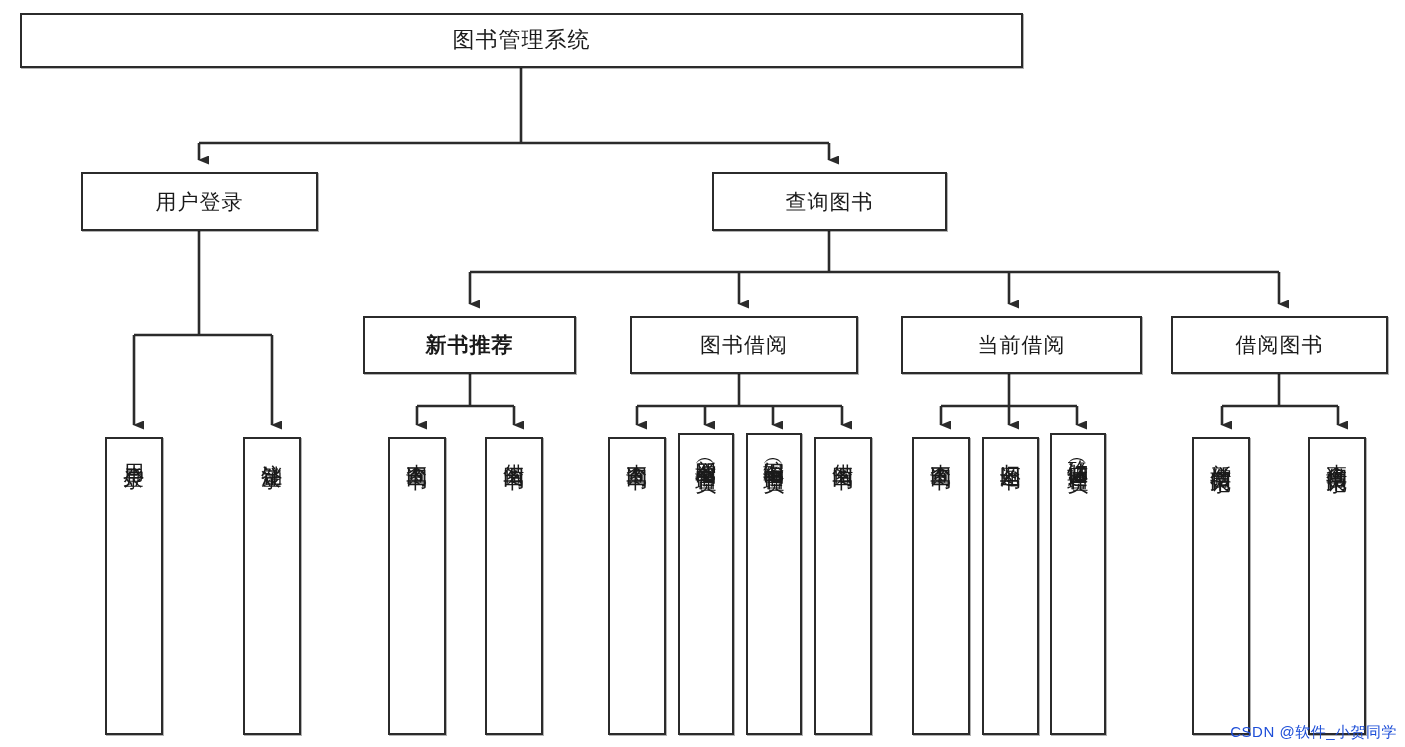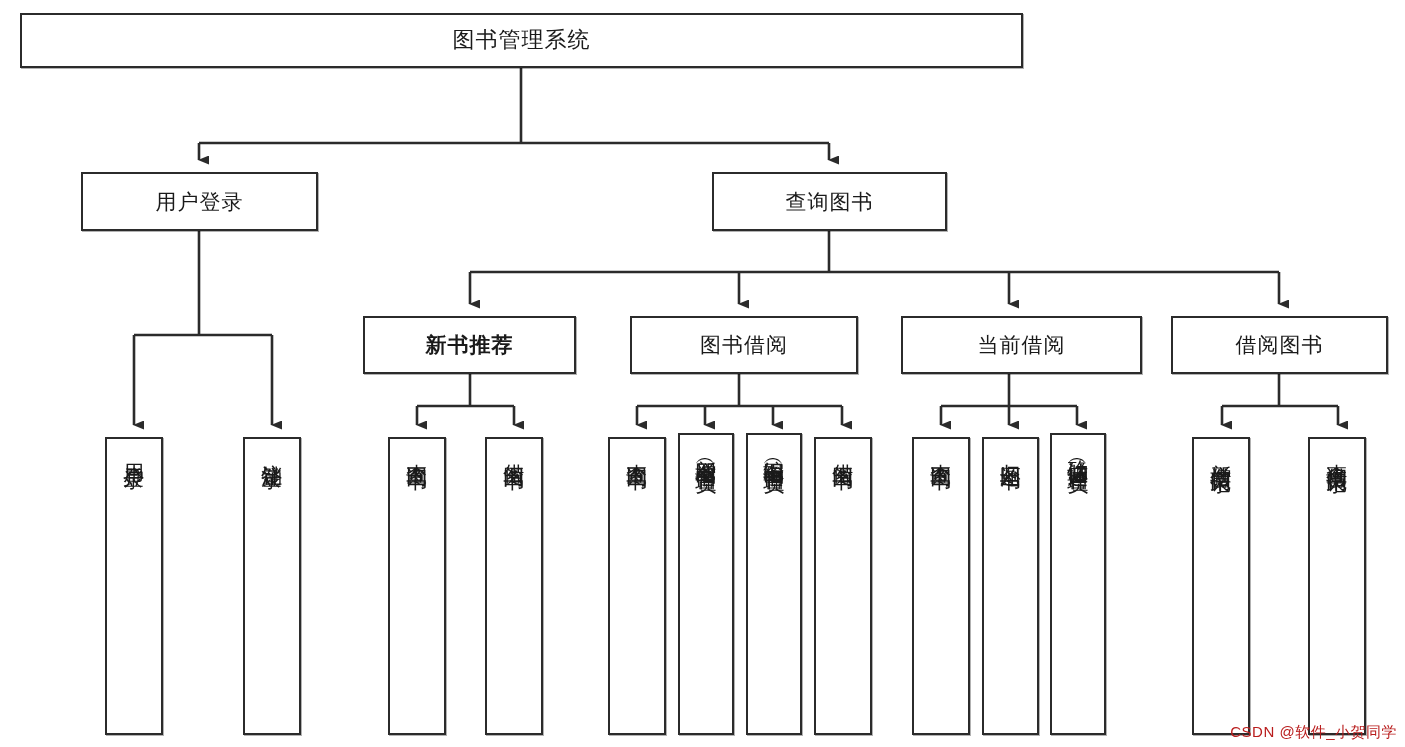--- a/index.html
+++ b/index.html
@@ -65,21 +65,21 @@
     max-height: 278px;
   }
   .node.vert.tall .node-label {
     max-height: 284px;
   }
   #watermark {
     position: absolute;
     right: 8px;
     bottom: 5px;
     font-size: 15px;
-    color: #b91c1c;
+    color: #1d4ed8;
     letter-spacing: 0.5px;
     user-select: none;
   }
 </style>
 </head>
 <body>
 
 <div id="diagram-root">
 
   <svg id="connector-layer" viewBox="0 0 1405 747" width="1405" height="747" xmlns="http://www.w3.org/2000/svg">

